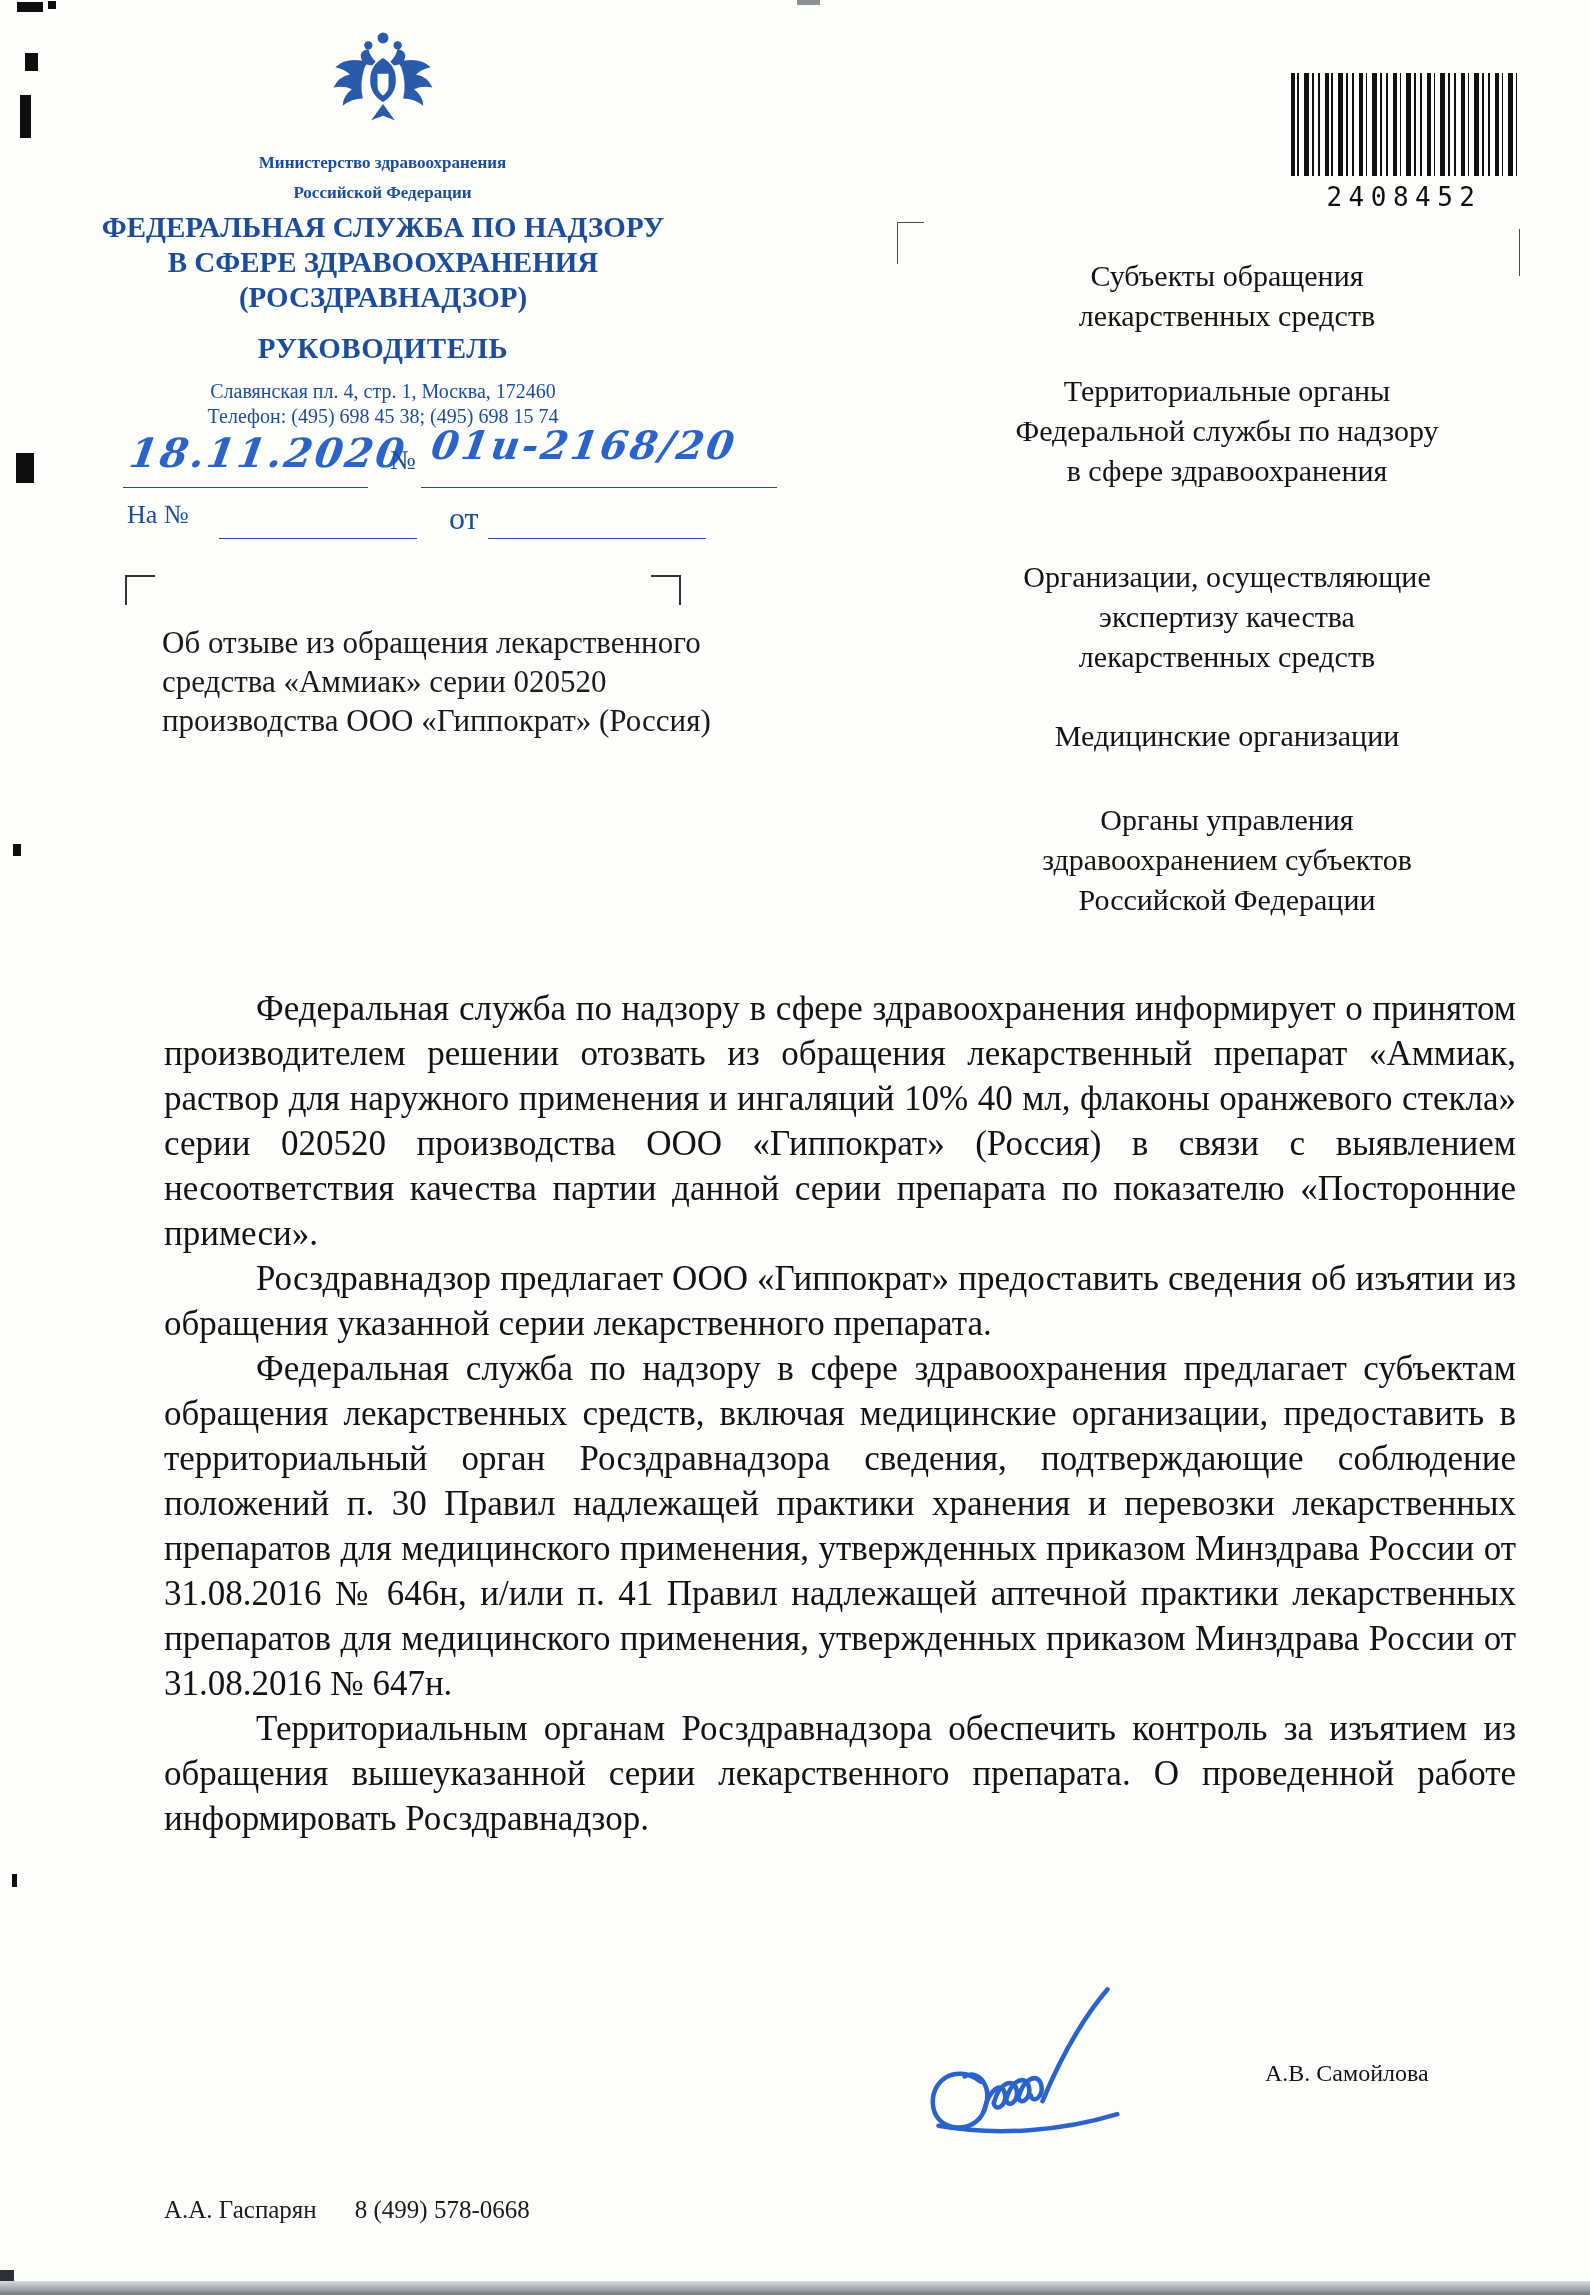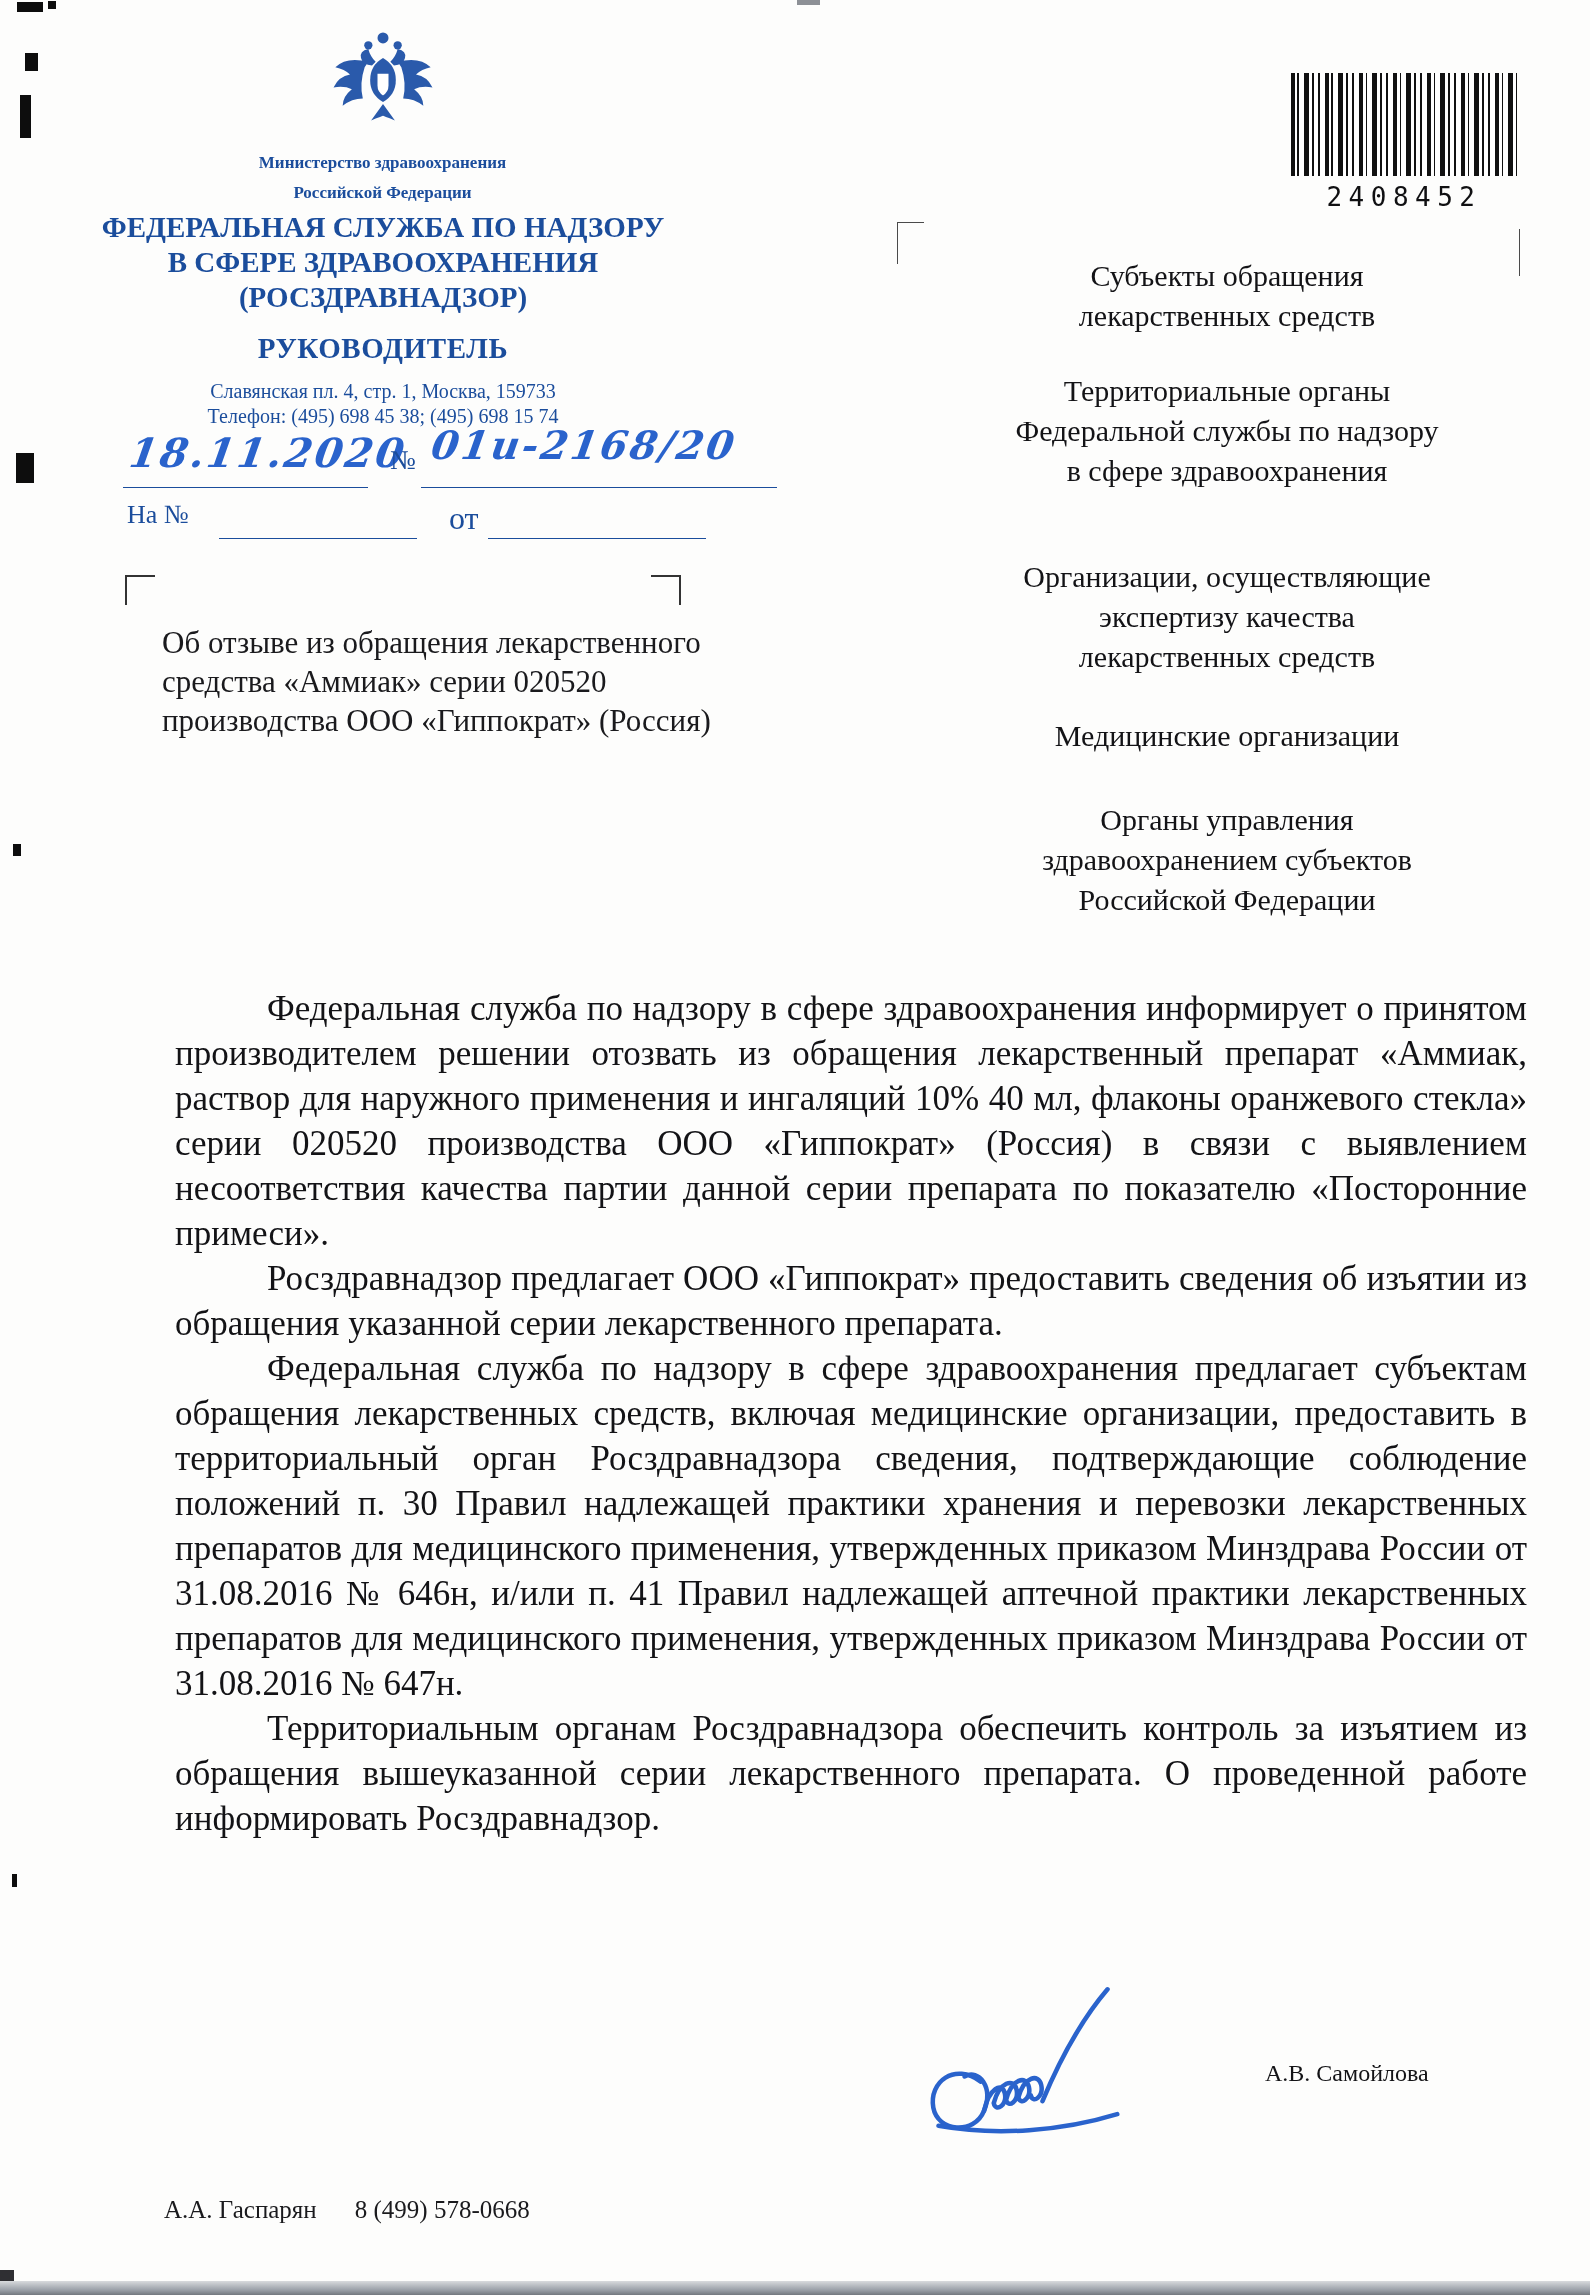--- a/index.html
+++ b/index.html
@@ -73,21 +73,21 @@
   .r4 { top:800px; }
   .mark-a { left:897px; top:222px; width:27px; height:42px; border-left:1.9px solid #4a4a4a; border-top:1.9px solid #4a4a4a; }
   .mark-b { left:1517px; top:229px; width:2.6px;  height:47px; border-right:1.9px solid #4a4a4a; }
   .mark-c { left:125px;  top:575px; width:30px; height:30px; border-left:2.6px solid #333; border-top:2.6px solid #333; }
   .mark-d { left:651px; top:575px; width:30px; height:30px; border-right:2.6px solid #333; border-top:2.6px solid #333; }
 
   
   .subject { left:162px; top:623px; width:604px; font-size:31px; line-height:39px; color:#1a1a1d; }
 
   
-  .body-text { left:164px; top:986px; width:1352px;margin-left:11px; }
+  .body-text { left:164px; top:986px; width:1352px; }
   .body-text p {
     font-size:35px; line-height:45px; text-align:justify; text-indent:92px;
     color:#131316;
   }
 
   
   .sign { left:919px; top:1984px; width:286px; height:153px; }
   .signatory { left:1265px; top:2060px; font-size:24px; color:#131316; }
   .footer { left:164px; top:2196px; display:flex; gap:38px; font-size:25px; color:#1a1a1d; }
 
@@ -139,21 +139,21 @@
       <path d="M53 46 h14 v14 q0 8 -7 12 q-7 -4 -7 -12z" fill="#ffffff" stroke="#2a5aab" stroke-width="2"></path>
     </svg>
   </div>
 
   <div class="abs ministry blue">Министерство здравоохранения
 Российской Федерации</div>
   <div class="abs role blue">РУКОВОДИТЕЛЬ</div>
   <div class="abs service blue">ФЕДЕРАЛЬНАЯ СЛУЖБА ПО НАДЗОРУ
 В СФЕРЕ ЗДРАВООХРАНЕНИЯ
 (РОСЗДРАВНАДЗОР)</div>
-  <div class="abs addr blue">Славянская пл. 4, стр. 1, Москва, 159733</div>
+  <div class="abs addr blue">Славянская пл. 4, стр. 1, Москва, 172460</div>
   <div class="abs phone blue">Телефон: (495) 698 45 38; (495) 698 15 74</div>
 
   <div class="abs hw date-hw">18.11.2020</div>
   <div class="abs uline date-uline"></div>
   <div class="abs no-sign blue">№</div>
   <div class="abs hw reg-hw">01и-2168/20</div>
   <div class="abs uline reg-uline"></div>
   <div class="abs na-label blue">На №</div>
   <div class="abs uline na-uline"></div>
   <div class="abs ot-label blue">от</div>

